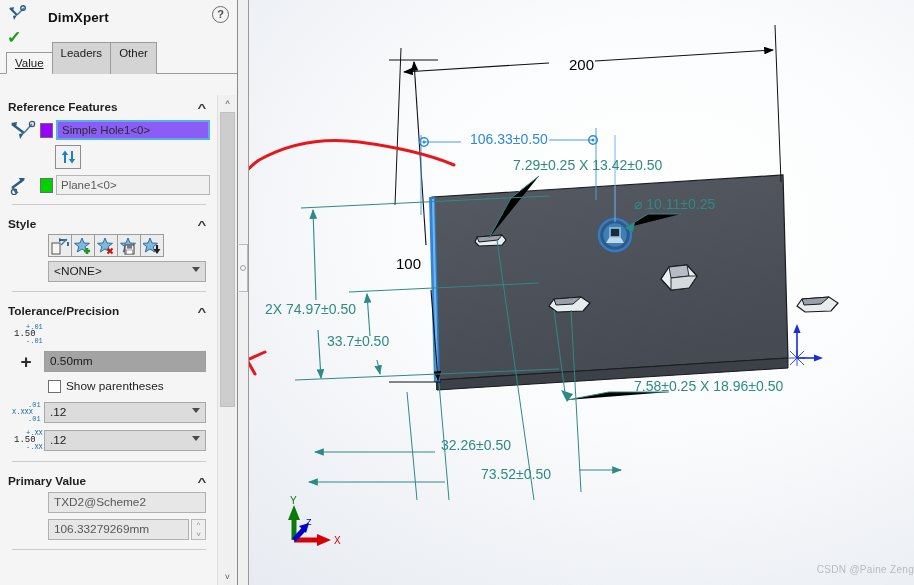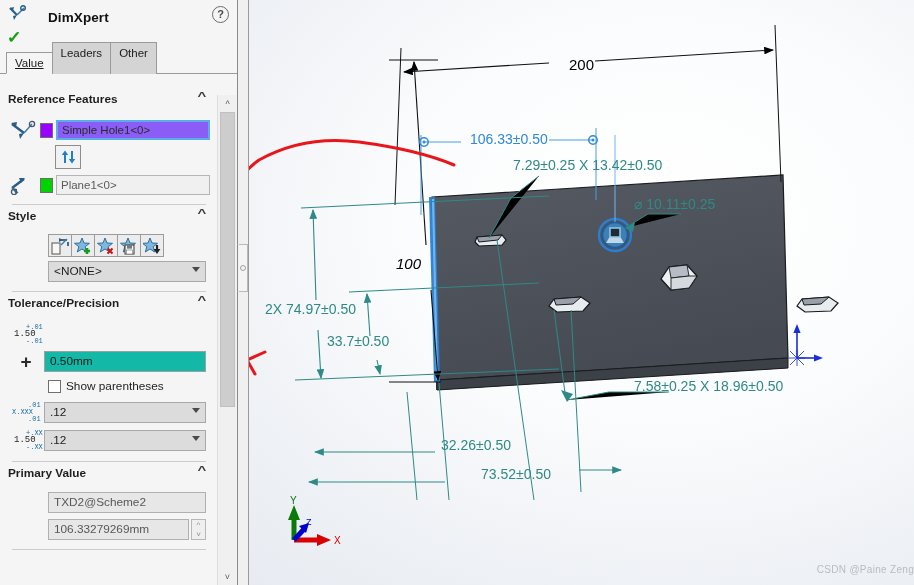--- a/index.html
+++ b/index.html
@@ -47,21 +47,21 @@
   }
   .tab.active{background:#f5f5f5;border-bottom:1px solid #f5f5f5;height:22px;line-height:21px;text-decoration:underline;}
 
   
   #panel-body{
     position:absolute;left:0;top:88px;right:19px;bottom:0;
     background:#f5f5f5;overflow:hidden;
   }
   .section{padding:0 8px;}
   .sec-head{
-    display:flex;align-items:flex-start;justify-content:space-between;
+    display:flex;align-items:flex-end;justify-content:space-between;
     height:22px;font-size:11.8px;font-weight:bold;color:#1e1e1e;
     padding-top:4px;
   }
   .chev{color:#3a3a3a;font-size:10px;line-height:10px;transform:scaleX(1.5);padding-right:4px;}
   .divider{height:1px;background:#ccc;margin:6px 4px 0 4px;}
 
   
   .ref-row{display:flex;align-items:center;height:26px;margin-top:3px;}
   .feat-icon{width:32px;height:22px;flex:0 0 32px;position:relative;}
   .swatch{width:13px;height:15px;flex:0 0 13px;margin-right:3px;border:1px solid #6d6d6d;box-sizing:border-box;}
@@ -89,21 +89,21 @@
     position:relative;height:21px;box-sizing:border-box;border:1px solid #a8a8a8;
     background:#dcdcdc;font-size:11.8px;color:#1e1e1e;line-height:19px;padding:0 18px 0 5px;
     white-space:nowrap;overflow:hidden;
   }
   .combo .arr{
     position:absolute;right:5px;top:5px;width:0;height:0;
     border-left:4.5px solid transparent;border-right:4.5px solid transparent;
     border-top:5px solid #4a4a4a;
   }
   .inputbox{
-    height:21px;box-sizing:border-box;border:1px solid #9f9f9f;background:#14b8a6;
+    height:21px;box-sizing:border-box;border:1px solid #9f9f9f;background:#a3a3a3;
     font-size:11.8px;color:#1a1a1a;line-height:19px;padding:0 5px;
   }
   .inputbox.ro{background:#e7e7e7;color:#575757;border-color:#b0b0b0;}
   .row-lbl{display:flex;align-items:center;margin-top:6px;}
   .tol-ic{width:36px;flex:0 0 36px;text-align:center;}
   .chk-row{display:flex;align-items:center;margin:7px 0 0 40px;font-size:11.8px;color:#1d1d1d;}
   .chkbox{width:13px;height:13px;border:1px solid #6f6f6f;background:#fff;margin-right:5px;box-sizing:border-box;}
   .plusbig{font-size:19px;color:#2b2b2b;font-weight:bold;line-height:14px;}
   .spin{width:15px;height:21px;margin-left:2px;display:flex;flex-direction:column;
         border:1px solid #b7b7b7;box-sizing:border-box;background:#efefef;}
@@ -523,21 +523,21 @@
         <text x="85" y="544" font-family="Liberation Sans, sans-serif" font-size="10" fill="#d80000">X</text>
         <path d="M45,540 L56,528" stroke="#0000cc" stroke-width="5"></path>
         <path d="M60,523 L50,526 L57,533 Z" fill="#0000cc"></path>
         <text x="57" y="525" font-family="Liberation Sans, sans-serif" font-size="9" fill="#0000cc">Z</text>
       </g>
     </svg>
 
     <div style="position:absolute;left:0;top:0;width:665px;height:585px;pointer-events:none;">
       <span style="position:absolute;left:320px;top:56px;font-size:15px;color:#000;">200</span>
 
-      <span style="position:absolute;left:147px;top:255px;font-size:15px;color:#000;font-style:italic;">100</span>
+      <span style="position:absolute;left:147px;top:255px;font-size:15px;color:#000;">100</span>
 
       <span style="position:absolute;left:221px;top:131px;font-size:14px;color:#2f88d8;">106.33±0.50</span>
 
       <span style="position:absolute;left:264px;top:157px;font-size:14px;color:#2e8a86;white-space:nowrap;">7.29±0.25 X 13.42±0.50</span>
 
       <span style="position:absolute;left:385px;top:196px;font-size:14px;color:#2e8a86;white-space:nowrap;">⌀ 10.11±0.25</span>
 
       <span style="position:absolute;left:16px;top:301px;font-size:14px;color:#2e8a86;white-space:nowrap;">2X 74.97±0.50</span>
 
       <span style="position:absolute;left:78px;top:333px;font-size:14px;color:#2e8a86;white-space:nowrap;">33.7±0.50</span>

